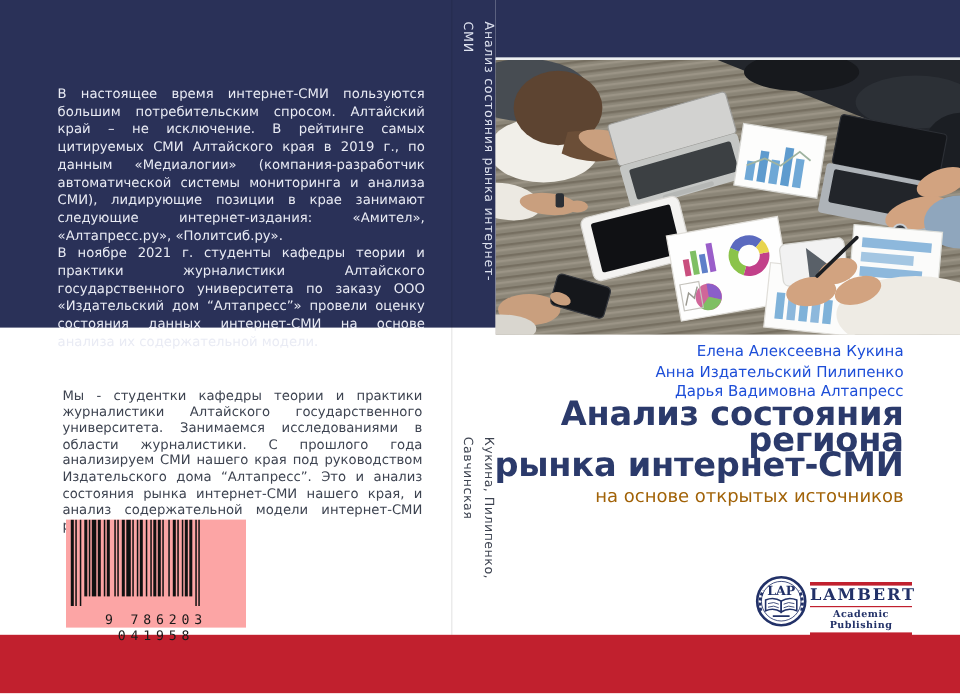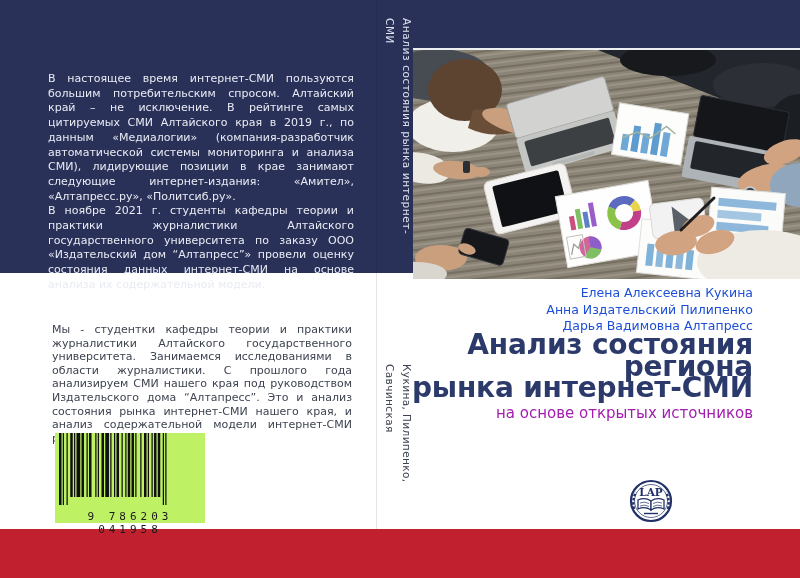--- a/index.html
+++ b/index.html
@@ -16,21 +16,21 @@
   
   .back-text{
     position:absolute;left:48px;top:72px;width:306px;
     color:#e9ebf4;font-size:11px;line-height:14.7px;text-align:justify;
   }
   .back-text p{margin:0;}
   .bio-text{
     position:absolute;left:52px;top:323px;width:300px;
     color:#3d4350;font-size:11px;line-height:13.6px;text-align:justify;
   }
-  .barcode-box{position:absolute;left:55px;top:433px;width:150px;height:90px;background:#bef264;}
+  .barcode-box{position:absolute;left:55px;top:433px;width:150px;height:90px;background:#fca5a5;}
   .barcode-digits{
     display:block;text-align:center;margin-top:1px;
     color:#1a1a1a;font-size:11px;letter-spacing:4px;
     font-family:"DejaVu Sans Mono","Liberation Mono",monospace;
   }
 
   
   .spine-title{
     position:absolute;left:381px;top:18px;height:240px;
     writing-mode:vertical-rl;
@@ -53,21 +53,21 @@
   .front-authors{
     position:absolute;right:47px;top:285px;text-align:right;
     color:#1d4ed8;font-size:12.5px;line-height:16.5px;
   }
   .front-title{
     position:absolute;right:47px;top:334px;text-align:right;
     color:#2b3a6b;font-size:28px;font-weight:bold;line-height:21.5px;letter-spacing:-0.2px;
   }
   .front-subtitle{
     position:absolute;right:47px;top:404px;text-align:right;
-    color:#a21caf;font-size:15px;font-weight:500;
+    color:#a16207;font-size:15px;font-weight:500;
   }
 
   
   .logo{position:absolute;left:629px;top:479px;width:130px;height:45px;}
   .logo-emblem{position:absolute;left:0;top:0;width:44px;height:44px;}
   .logo-textblock{position:absolute;left:46px;top:6px;width:85px;}
   .logo-rule{height:2.5px;background:#c1202e;margin:0;}
   .logo-rule.thin{height:1.5px;margin-top:1px;}
   .logo-name{
     text-align:center;color:#223168;font-weight:bold;font-size:13.5px;
@@ -282,15 +282,22 @@
       <circle cx="22" cy="22" r="20" fill="#ffffff" stroke="#223168" stroke-width="2.2"></circle>
       <circle cx="22" cy="22" r="16.5" fill="none" stroke="#223168" stroke-width="0.7"></circle>
       <path d="M5,30 Q3,21 7,13" fill="none" stroke="#223168" stroke-width="2.4" stroke-dasharray="2.5 1.8"></path>
       <path d="M39,30 Q41,21 37,13" fill="none" stroke="#223168" stroke-width="2.4" stroke-dasharray="2.5 1.8"></path>
       <text x="22" y="16.5" text-anchor="middle" font-family="DejaVu Serif, Liberation Serif, serif" font-size="10.5" font-weight="bold" fill="#223168">LAP</text>
       <path d="M9,21 Q16,18 22,22 L22,31 Q16,27 9,30 Z" fill="#ffffff" stroke="#223168" stroke-width="1.3"></path>
       <path d="M35,21 Q28,18 22,22 L22,31 Q28,27 35,30 Z" fill="#ffffff" stroke="#223168" stroke-width="1.3"></path>
       <path d="M11,24 Q16,22 20,24.5 M11,27 Q16,25 20,27.5 M33,24 Q28,22 24,24.5 M33,27 Q28,25 24,27.5" fill="none" stroke="#223168" stroke-width="0.7"></path>
       <line x1="15" y1="34.5" x2="29" y2="34.5" stroke="#223168" stroke-width="1.4"></line>
     </svg>
+    <div class="logo-textblock">
+      <div class="logo-rule"></div>
+      <div class="logo-name">LAMBERT</div>
+      <div class="logo-rule thin"></div>
+      <div class="logo-tagline">Academic Publishing</div>
+      <div class="logo-rule"></div>
+    </div>
   </div>
 
 </div>
 
 </body></html>

